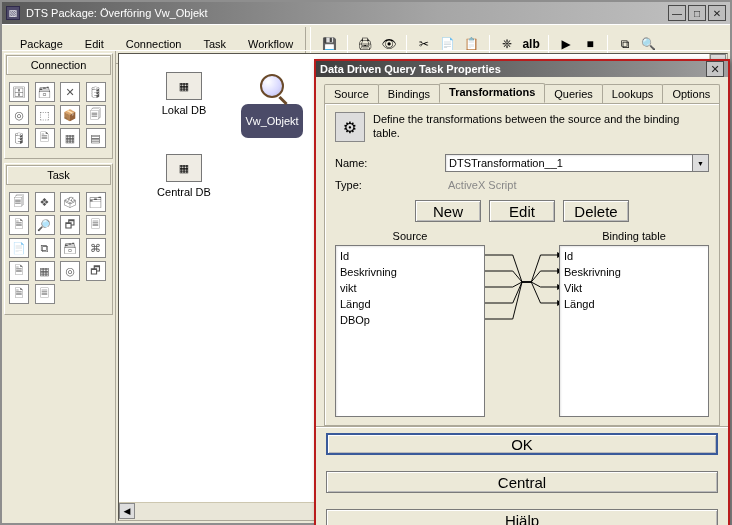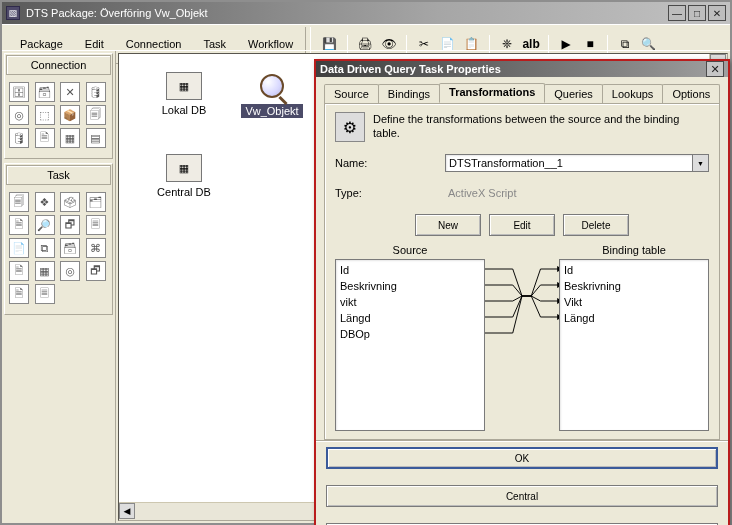--- a/index.html
+++ b/index.html
@@ -152,22 +152,23 @@
   .canvas-item .ci-icon {
     width:36px;height:28px;
     margin:0 auto 4px auto;
     border:1px solid #777;
     background:#efece4;
     display:flex;align-items:center;justify-content:center;
   }
   .canvas-item.selected .ci-label {
     background:#4b4b68;
     color:#fff;
-    padding:1px 4px;
+    padding:11px 4px;
     display:inline-block;
+    border-radius:7px;
   }
   .ci-mag {
     width:24px;height:24px;border-radius:50%;
     border:2px solid #6a4a2a;
     position:relative;
     background:radial-gradient(circle at 30% 30%, #fff, #d8d8ff 60%, #b8b8dd);
   }
   .ci-mag:after {
     content:"";position:absolute;bottom:-6px;right:-6px;
     width:10px;height:3px;background:#6a4a2a;
@@ -229,21 +230,21 @@
     padding:8px 10px;
     box-shadow:inset 1px 1px 0 #fff;
     position:relative;
   }
   .desc-row { display:flex; gap:8px; align-items:flex-start; margin-bottom:12px; }
   .desc-icon {
     width:30px;height:30px;border:1px solid #888;background:#ddd;
     display:flex;align-items:center;justify-content:center;font-size:16px;
   }
   .desc-text { line-height:14px; }
-  .form-row { display:flex; align-items:center; margin:12px 0; }
+  .form-row { display:flex; align-items:center; margin:4px 0; }
   .form-label { width:110px; }
   .text-field {
     flex:1;
     height:18px;
     border:1px solid #7a7a7a;
     background:#fff;
     padding:1px 3px;
     display:flex;align-items:center;
     font-size:11px;
     box-shadow:inset 1px 1px 2px rgba(0,0,0,0.1);
@@ -263,21 +264,21 @@
     color:#888;
     padding:1px 3px;
     display:flex;align-items:center;
   }
   .btn {
     min-width:66px;height:22px;
     border:1px solid #7a7a7a;
     background:#ece9d8;
     box-shadow:inset 1px 1px 0 #fff, inset -1px -1px 0 #bbb;
     display:flex;align-items:center;justify-content:center;
-    font-size:10px;
+    font-size:15px;
     padding:0 8px;
   }
   .btn.default { border:2px solid #3a5a9a; }
   .btn-row { display:flex; gap:8px; justify-content:flex-end; margin-top:6px; }
   .map-area {
     display:flex; gap:0; margin-top:8px; position:relative;
   }
   .map-col { width:150px; display:flex;flex-direction:column; }
   .map-col-label { text-align:center; padding-bottom:3px; }
   .listbox {

